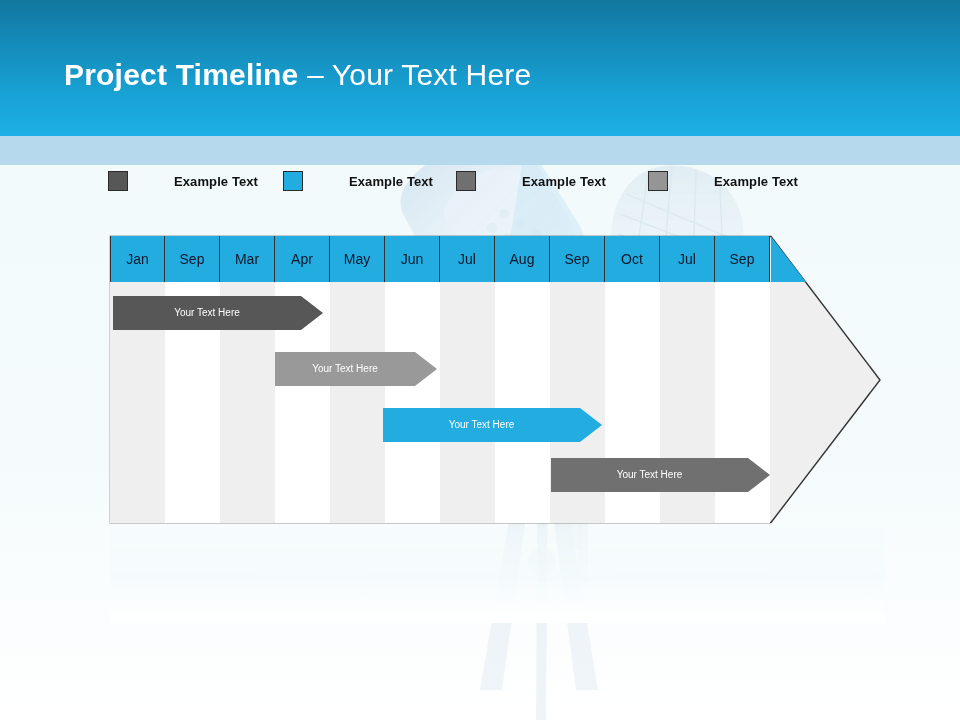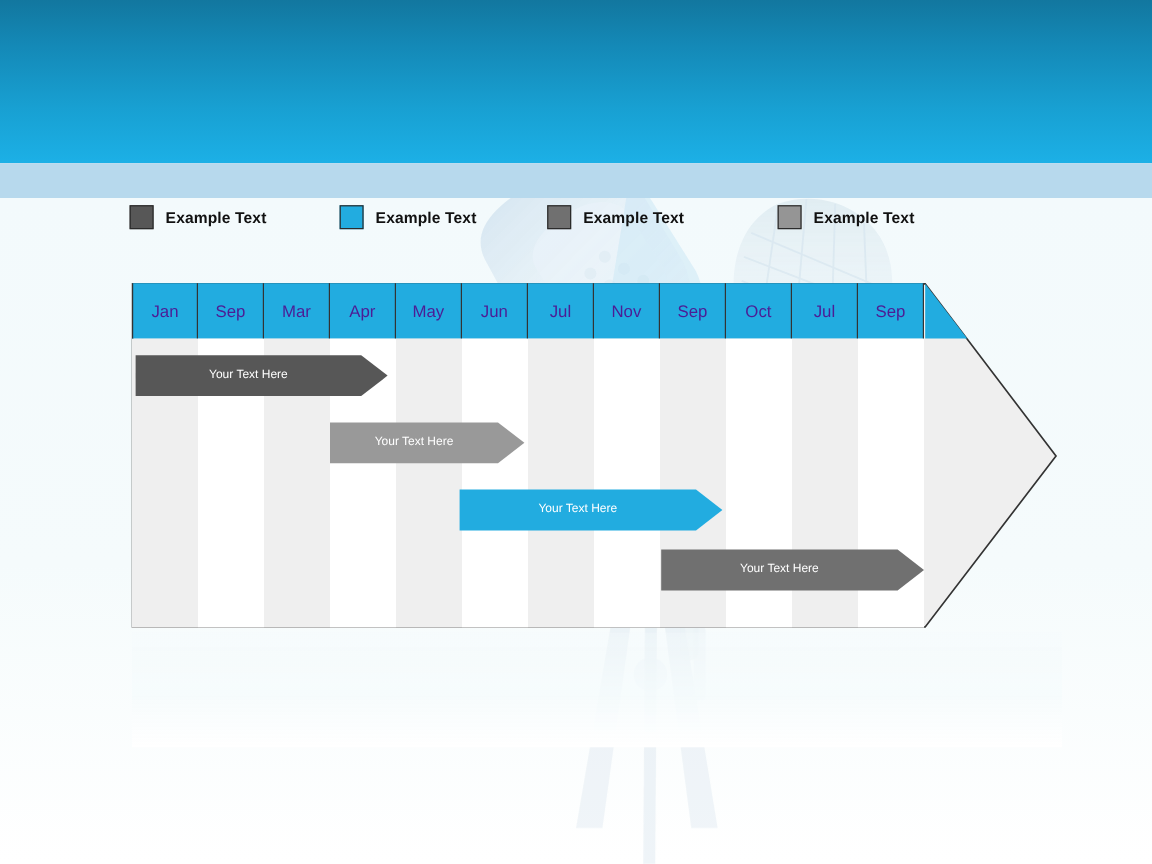--- a/index.html
+++ b/index.html
@@ -94,20 +94,21 @@
     border: 1px solid #2b2b2b;
     box-sizing: border-box;
     margin-right: 10px;
     flex: none;
   }
   .legend-label {
     font-size: 13px;
     font-weight: bold;
     color: #111111;
     letter-spacing: 0.1px;
+    margin-left: 36px;
   }
 
   
   .chart-wrap {
     position: absolute;
     left: 110px;
     top: 236px;
     width: 775px;
     height: 290px;
   }
@@ -124,21 +125,21 @@
     left: 0; top: 0;
     height: 46px;
     display: flex;
   }
   .month-cell {
     width: 55px;
     height: 46px;
     background: #22ace0;
     border-right: 1px solid #333333;
     box-sizing: border-box;
-    color: #4c1d95;
+    color: #0f172a;
     font-size: 14px;
     display: flex;
     align-items: center;
     justify-content: center;
   }
   .month-cell:first-child { border-left: 1px solid #333333; }
 
   .col-stripes {
     position: absolute;
     left: 0; top: 46px;
@@ -260,20 +261,23 @@
         <rect x="178" y="286" width="64" height="20" rx="8" fill="#bed2e2" opacity="0.9"></rect>
         <rect x="236" y="300" width="16" height="120" rx="6" fill="#d3e0ea" opacity="0.75"></rect>
         <rect x="248" y="392" width="10" height="62" rx="4" fill="#d9e5ee" opacity="0.7"></rect>
         <circle cx="212" cy="432" r="14" fill="#ccdcea" opacity="0.6"></circle>
       </g>
     </svg>
   </div>
 
   <div class="header-band"></div>
   <div class="header-sub-band"></div>
+  <div class="page-title">
+    <span class="t-bold">Project Timeline</span><span class="t-light"> – Your Text Here</span>
+  </div>
 
   <div class="legend">
 
     <div class="legend-item" style="left:0px; top:0px;">
       <span class="legend-swatch" style="background:#575757;"></span>
       <span class="legend-label">Example Text</span>
     </div>
 
     <div class="legend-item" style="left:175px; top:0px;">
       <span class="legend-swatch" style="background:#22ace0;"></span>
@@ -316,21 +320,21 @@
     </div>
 
     <div class="month-row">
       <div class="month-cell">Jan</div>
       <div class="month-cell">Sep</div>
       <div class="month-cell">Mar</div>
       <div class="month-cell">Apr</div>
       <div class="month-cell">May</div>
       <div class="month-cell">Jun</div>
       <div class="month-cell">Jul</div>
-      <div class="month-cell">Nov</div>
+      <div class="month-cell">Aug</div>
       <div class="month-cell">Sep</div>
       <div class="month-cell">Oct</div>
       <div class="month-cell">Jul</div>
       <div class="month-cell">Sep</div>
     </div>
 
     <div class="bar" style="left:3px; top:60px; width:210px;">
       <svg viewBox="0 0 210 34" preserveAspectRatio="none" xmlns="http://www.w3.org/2000/svg">
         <polygon points="0,0 188,0 210,17 188,34 0,34" fill="#575757"></polygon>
       </svg>

